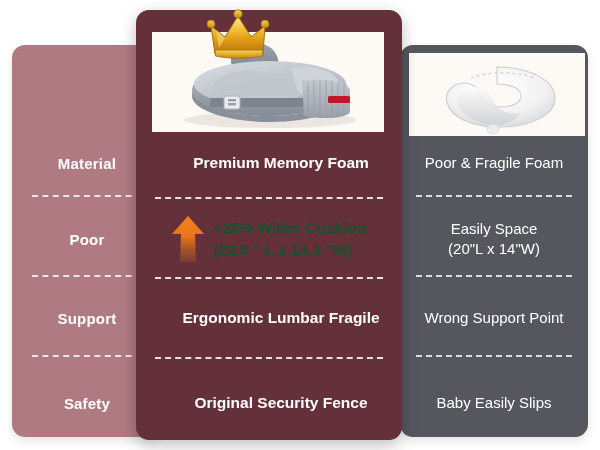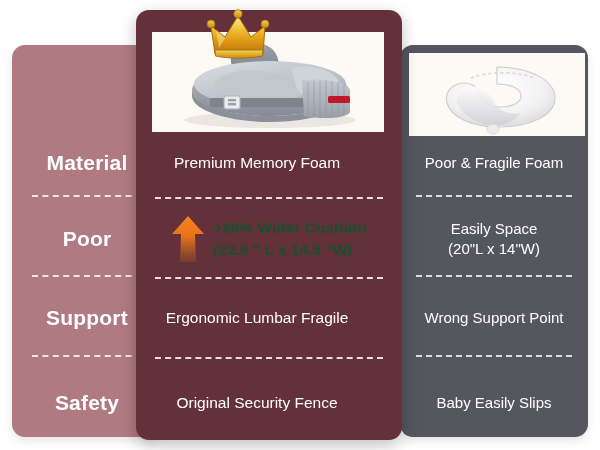--- a/index.html
+++ b/index.html
@@ -67,21 +67,21 @@
     justify-content: center;
     text-align: center;
     color: #ffffff;
     box-sizing: border-box;
   }
 
   
   .label-cell {
     left: 12px;
     width: 150px;
-    font-size: 21px;
+    font-size: 15px;
     font-weight: bold;
     letter-spacing: 0.2px;
   }
 
   .divider {
     position: absolute;
     height: 0;
     border-top: 2px dashed rgba(255,255,255,0.78);
   }
   .divider-left {
@@ -95,24 +95,24 @@
     border-top-color: rgba(255,255,255,0.85);
   }
   .divider-rival {
     left: 416px;
     width: 156px;
     border-top-color: rgba(255,255,255,0.8);
   }
 
   
   .hero-cell {
-    left: 128px;
+    left: 152px;
     width: 258px;
     font-size: 15.5px;
-    font-weight: normal;
+    font-weight: bold;
     line-height: 1.3;
   }
 
   
   .rival-cell {
     left: 402px;
     width: 184px;
     font-size: 15px;
     font-weight: normal;
     line-height: 1.35;

